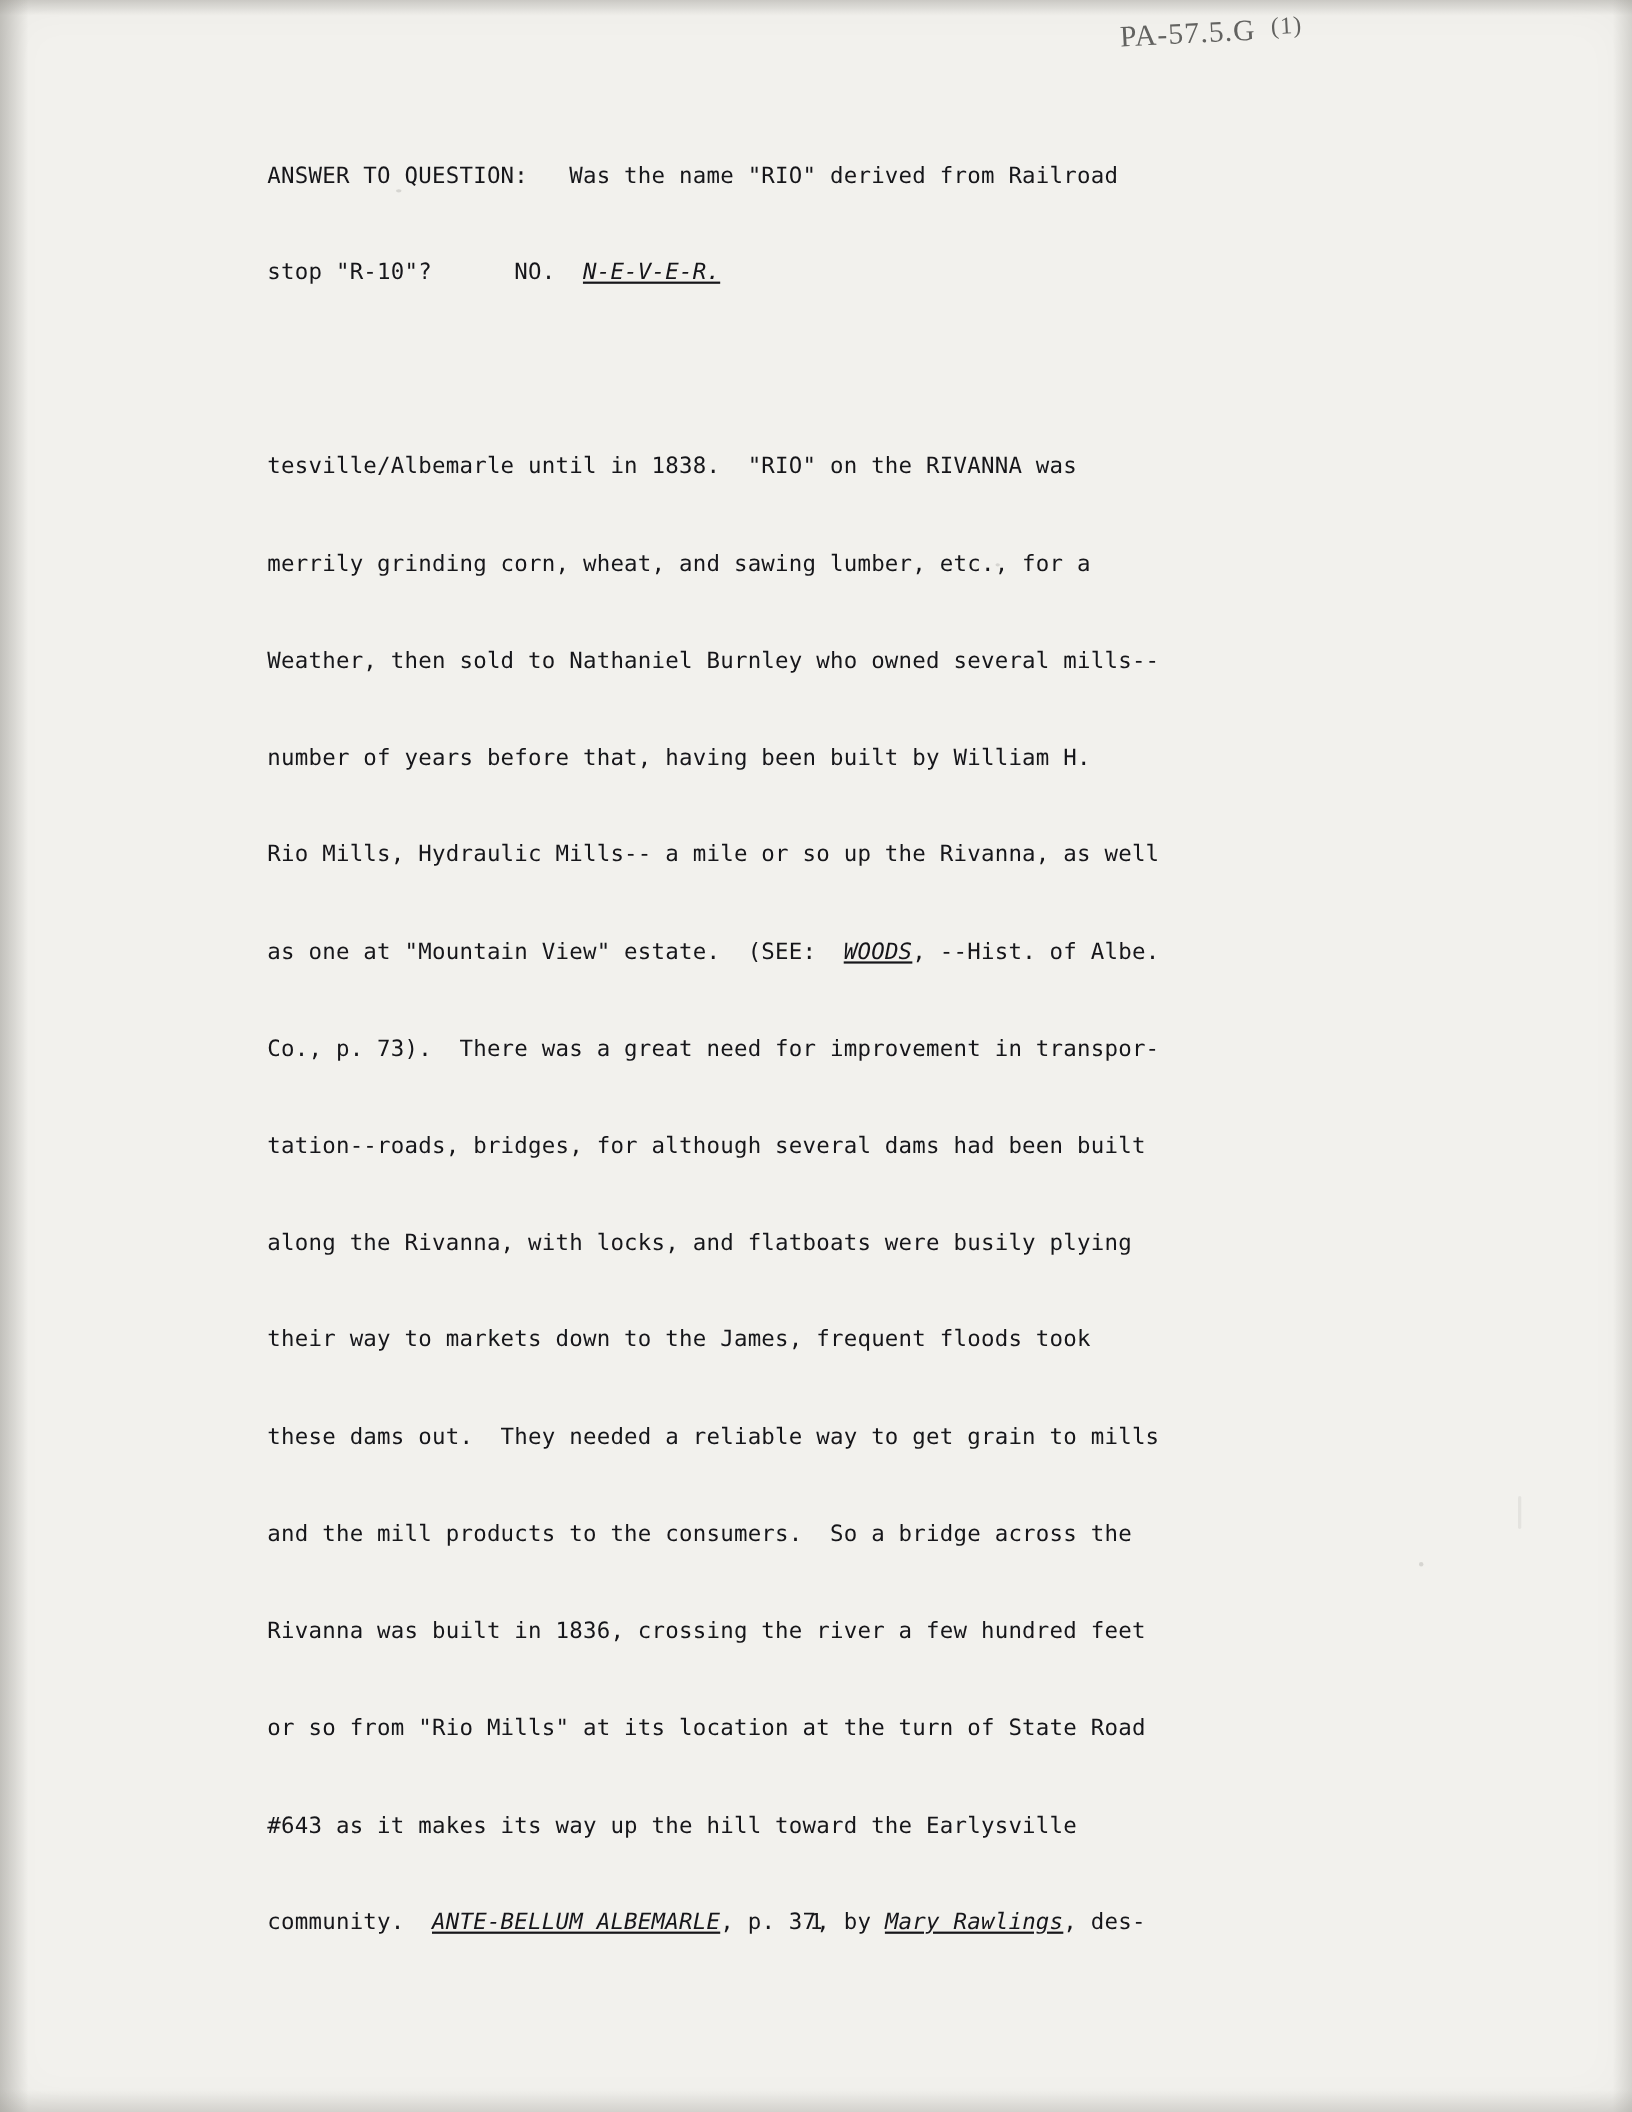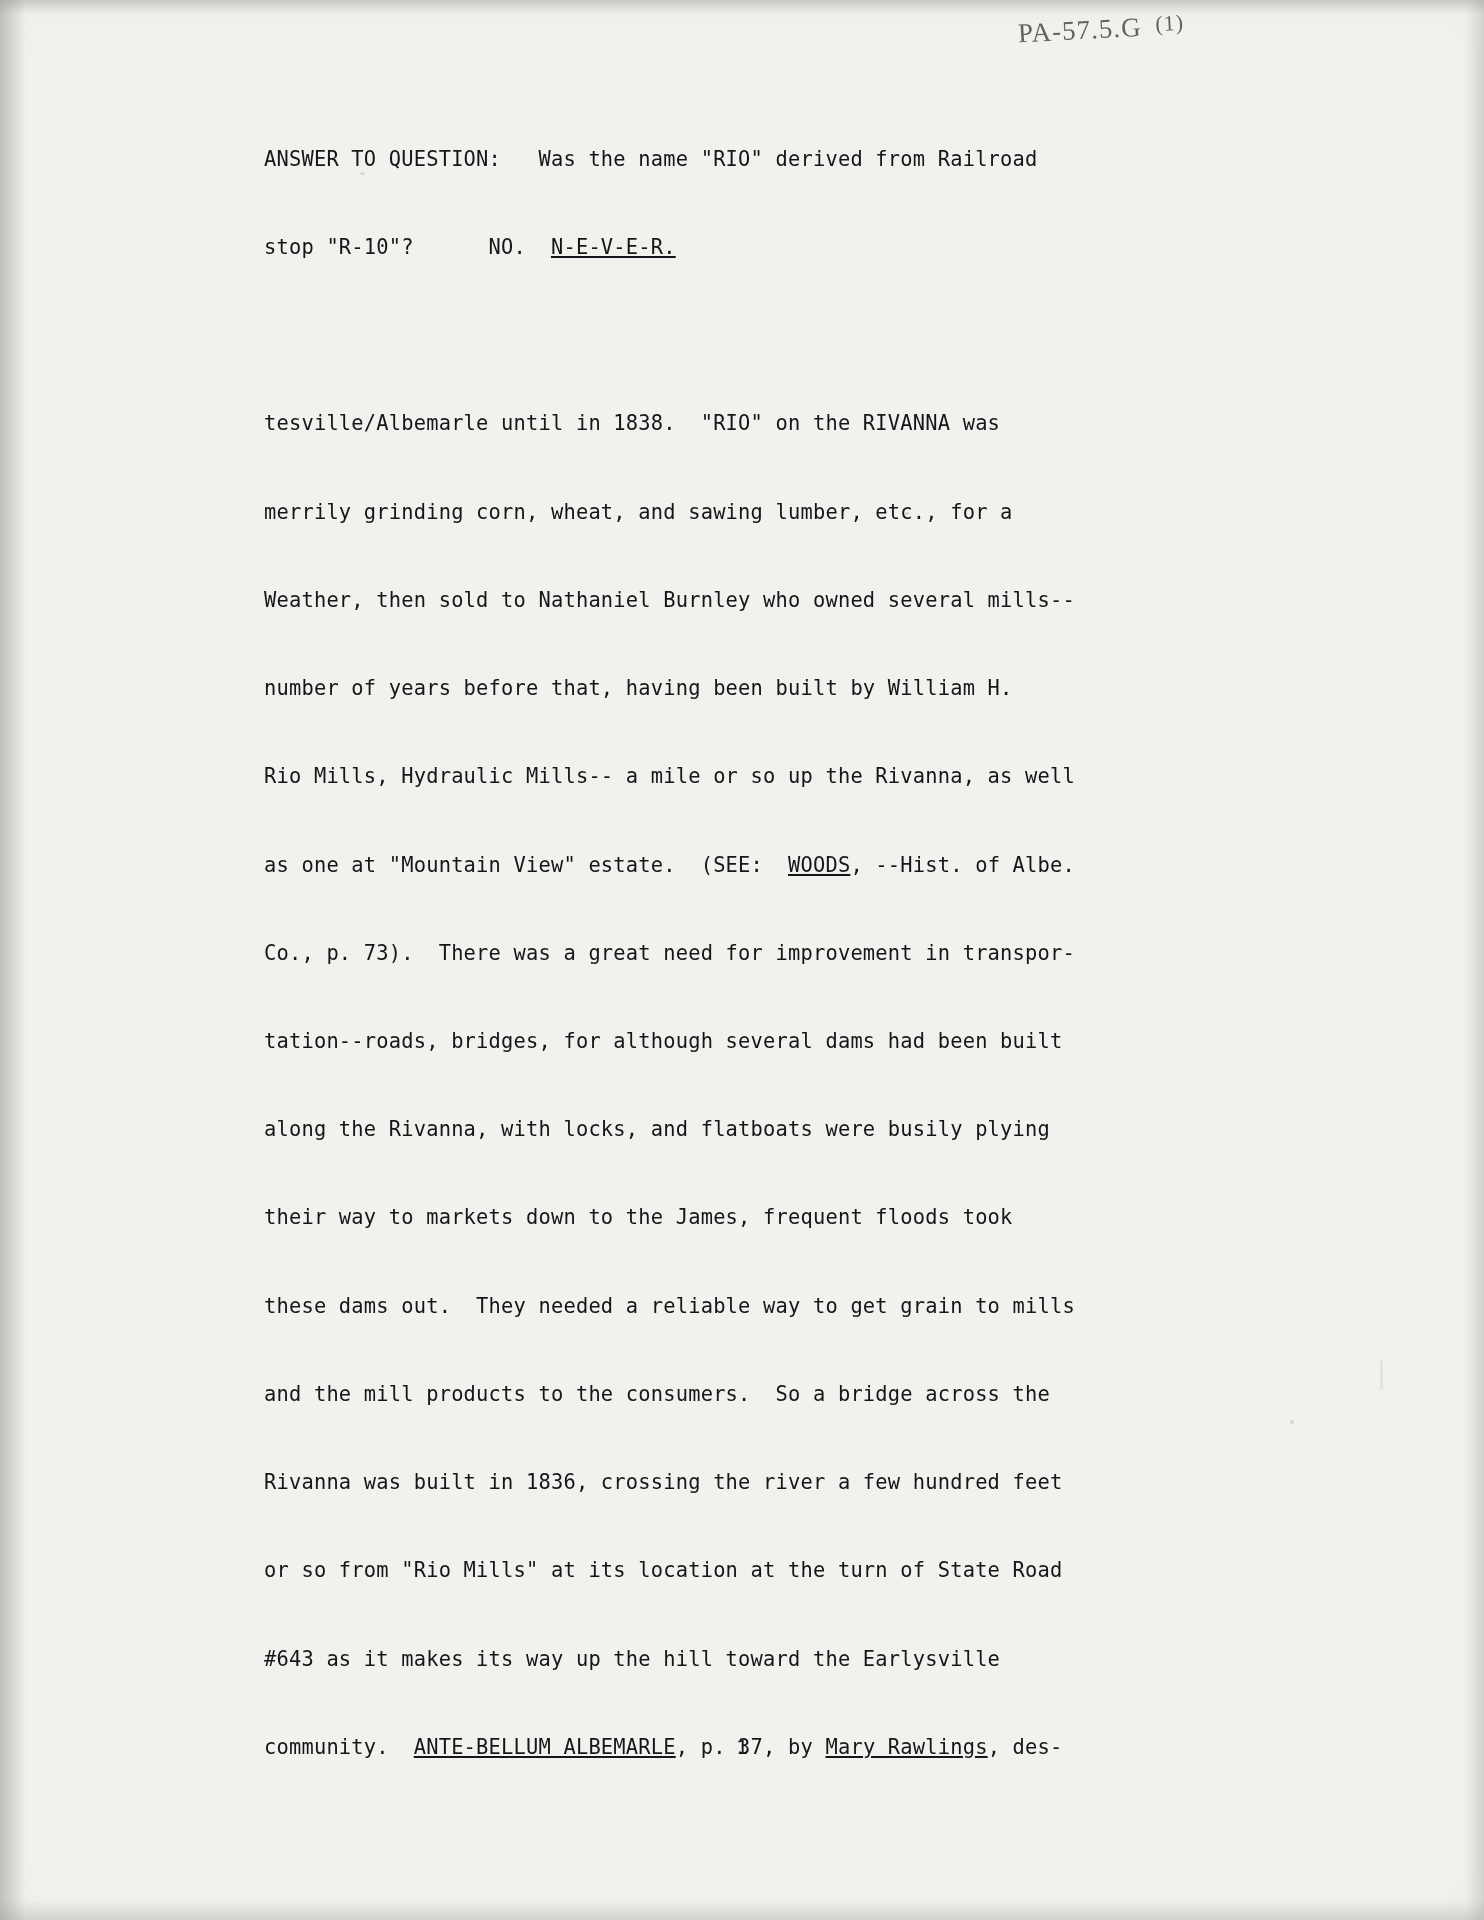--- a/index.html
+++ b/index.html
@@ -79,25 +79,25 @@
     font-family: "DejaVu Sans Mono", "Liberation Mono", monospace;
     font-size: 20.4px;
     line-height: 29.4px;
     color: #16161a;
     letter-spacing: 0.2px;
     white-space: pre-wrap;
   }
   .typescript .line {
     white-space: pre;
     display: block;
-    margin-left: 21px;
   }
   .typescript u {
     text-decoration: underline;
     text-underline-offset: 2px;
+    font-style: italic;
   }
   .page-number {
     position: absolute;
     left: 0;
     right: 0;
     top: 1735px;
     text-align: center;
     font-family: "DejaVu Sans Mono", "Liberation Mono", monospace;
     font-size: 20px;
     color: #1a1a1c;

